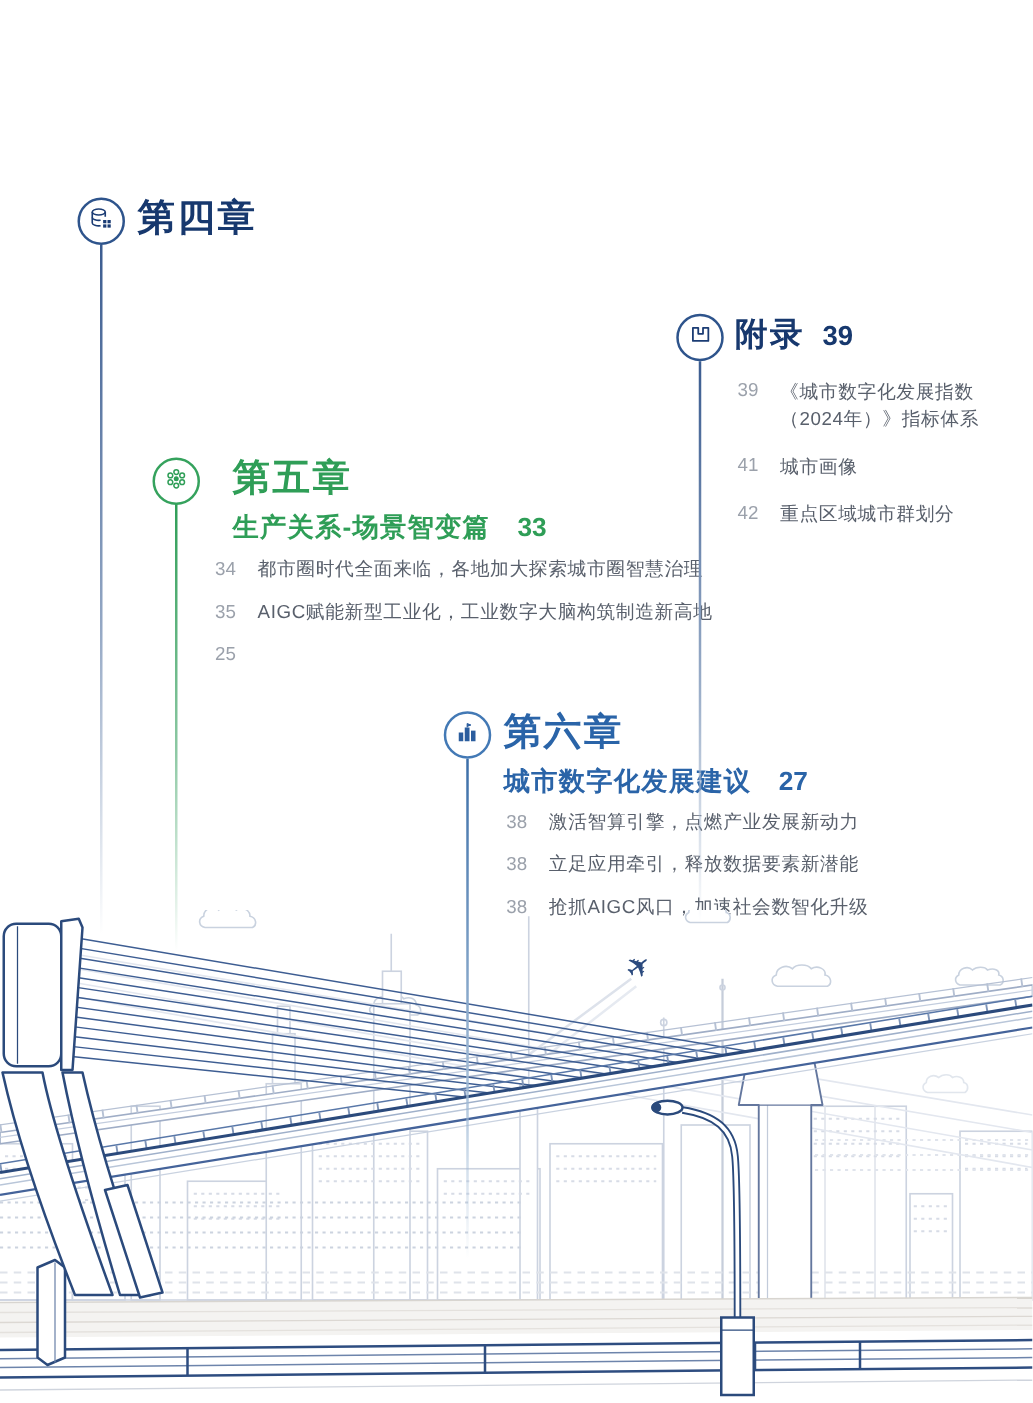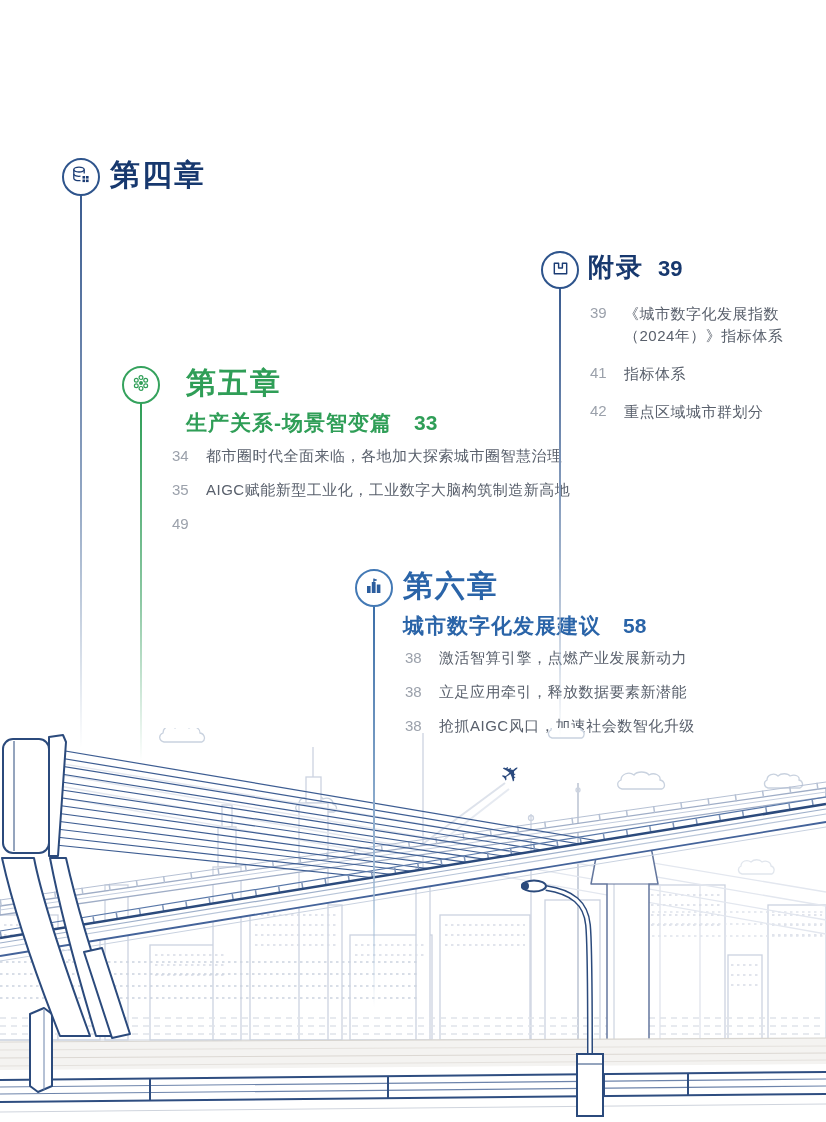--- a/index.html
+++ b/index.html
@@ -75,21 +75,21 @@
     <span>附录</span><span class="pageno">39</span>
   </div>
   <div class="toc-items" style="left:590px;top:303px;width:235px;">
     <div class="toc-row">
       <span class="num">39</span>
       <span class="txt">《城市数字化发展指数
 （2024年）》指标体系</span>
     </div>
     <div class="toc-row">
       <span class="num">41</span>
-      <span class="txt">指标体系</span>
+      <span class="txt">城市画像</span>
     </div>
     <div class="toc-row">
       <span class="num">42</span>
       <span class="txt">重点区域城市群划分</span>
     </div>
   </div>
 
   <div class="icon-circle c-green" style="left:122px;top:366px;">
     <span>
       <svg width="20" height="20" viewBox="0 0 20 20" fill="none">
@@ -110,37 +110,37 @@
   <div class="toc-items rows-tight" style="left:172px;top:446px;">
     <div class="toc-row">
       <span class="num">34</span>
       <span class="txt">都市圈时代全面来临，各地加大探索城市圈智慧治理</span>
     </div>
     <div class="toc-row">
       <span class="num">35</span>
       <span class="txt">AIGC赋能新型工业化，工业数字大脑构筑制造新高地</span>
     </div>
     <div class="toc-row">
-      <span class="num">49</span>
+      <span class="num">25</span>
     </div>
   </div>
 
   <div class="icon-circle c-blue" style="left:355px;top:569px;">
     <span>
       <svg width="20" height="20" viewBox="0 0 20 20" fill="none">
         <rect x="3" y="10" width="3.6" height="7" fill="#2b5d9e"></rect>
         <rect x="7.8" y="6" width="3.8" height="11" fill="#2b5d9e"></rect>
         <rect x="12.8" y="8.5" width="3.6" height="8.5" fill="#2b5d9e"></rect>
         <path d="M9.7 6 V2.8 l3 1.2 -3 1.2" fill="#2b5d9e" stroke="#2b5d9e" stroke-width="0.8"></path>
       </svg>
     </span>
   </div>
   <div class="chap-title t-blue" style="left:403px;top:569px;">第六章</div>
   <div class="chap-sub t-blue" style="left:403px;top:614px;">
-    <span>城市数字化发展建议</span><span class="pageno">58</span>
+    <span>城市数字化发展建议</span><span class="pageno">27</span>
   </div>
   <div class="toc-items rows-tight" style="left:405px;top:648px;">
     <div class="toc-row">
       <span class="num">38</span>
       <span class="txt">激活智算引擎，点燃产业发展新动力</span>
     </div>
     <div class="toc-row">
       <span class="num">38</span>
       <span class="txt">立足应用牵引，释放数据要素新潜能</span>
     </div>

